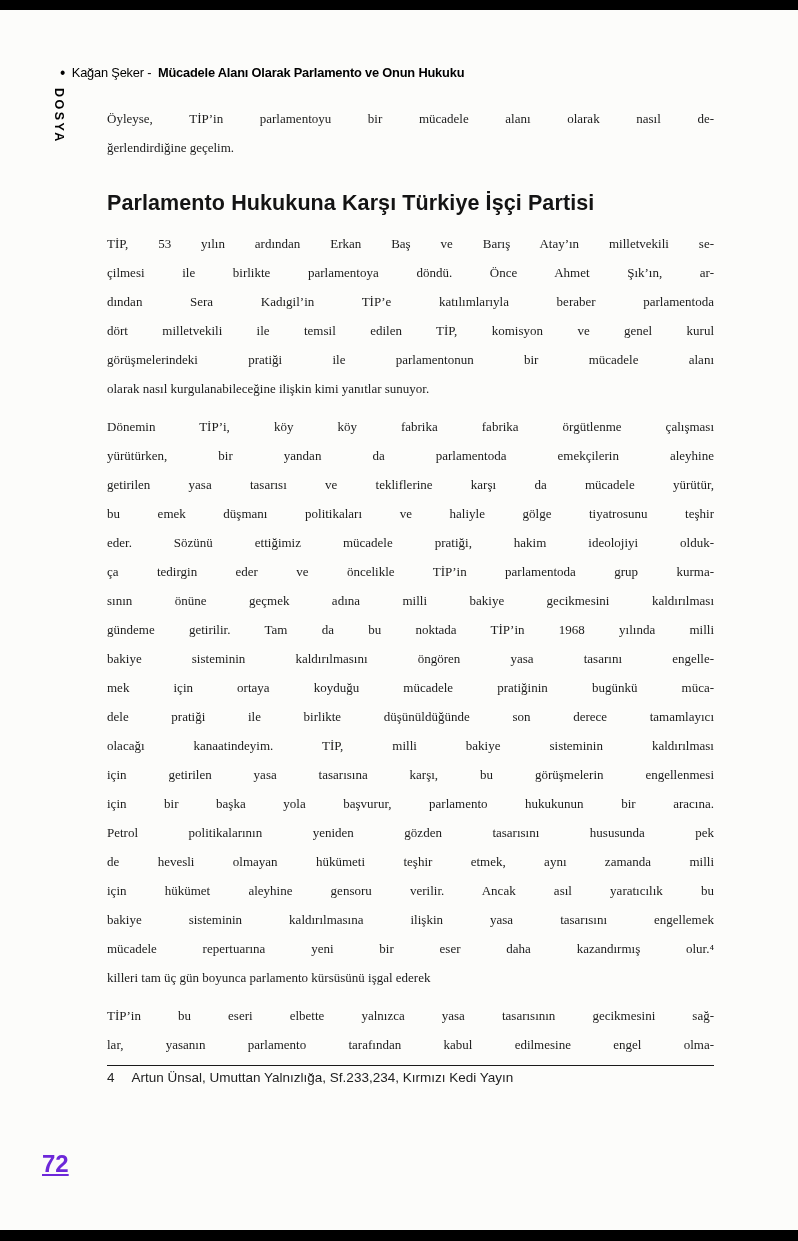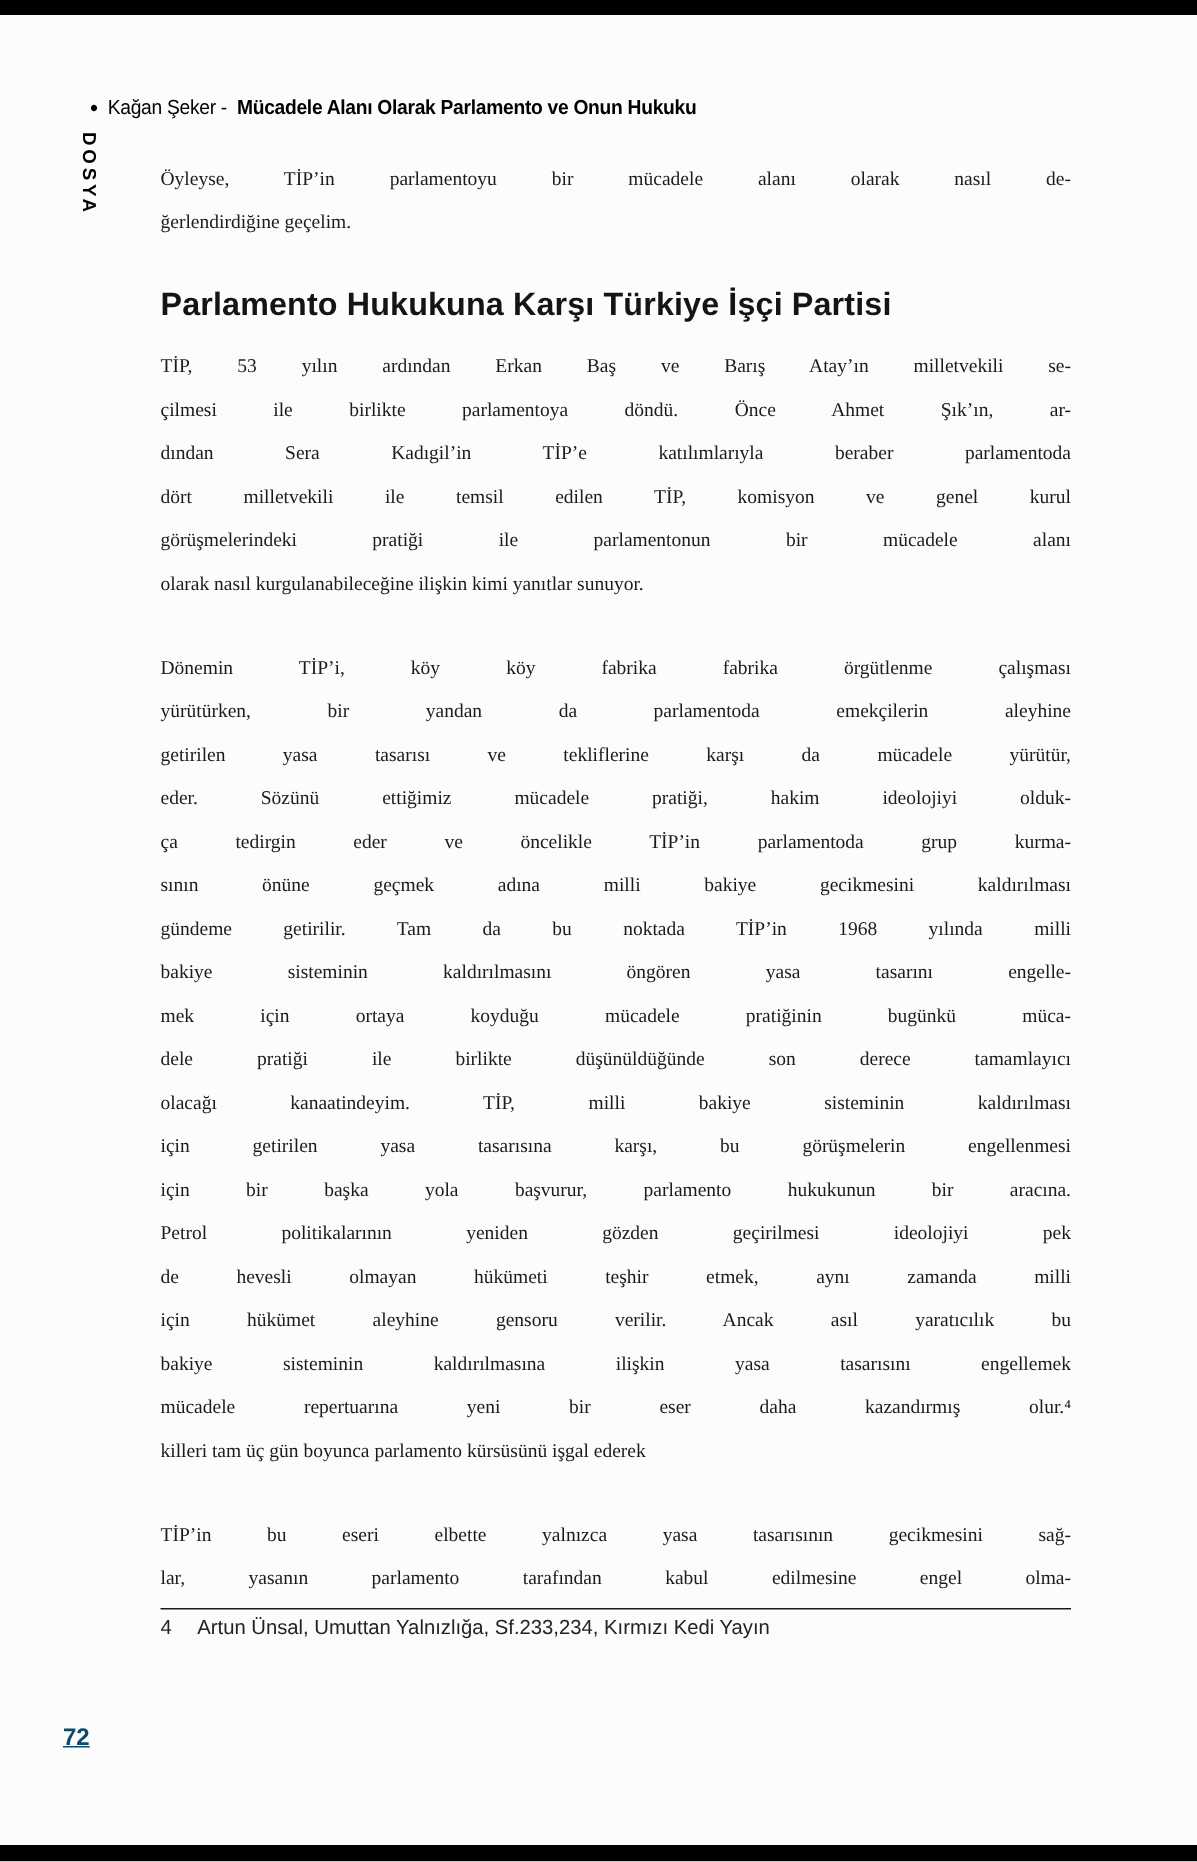--- a/index.html
+++ b/index.html
@@ -59,21 +59,21 @@
   .para .line {
     display: block;
     font-size: 13px;
     line-height: 29px;
     text-align: justify;
     text-align-last: justify;
     color: #1b1b1b;
   }
   .para .line:last-child { text-align-last: left; }
   .para.justify-last .line:last-child { text-align-last: justify; }
-  .para + .para { margin-top: 27px; }
+  .para + .para { margin-top: 9px; }
 
   .heading {
     margin-top: 27px;
     margin-bottom: 12px;
     font-family: "Liberation Sans", "DejaVu Sans", sans-serif;
     font-size: 21.5px;
     font-weight: 700;
     line-height: 28px;
     letter-spacing: 0.1px;
     color: #141414;
@@ -94,22 +94,22 @@
     line-height: 17px;
     color: #222;
   }
 
   .page-number {
     position: absolute;
     left: 42px;
     top: 1150px;
     font-family: "Liberation Sans", "DejaVu Sans", sans-serif;
     font-weight: 700;
-    font-size: 16px;
-    color: #0c4a6e;
+    font-size: 24px;
+    color: #6d28d9;
     text-decoration: underline;
   }
 </style>
 </head>
 <body>
 
 <div class="page">
 
   <div class="bar top"></div>
 
@@ -136,31 +136,32 @@
         <span class="line">dından Sera Kadıgil’in TİP’e katılımlarıyla beraber parlamentoda</span>
         <span class="line">dört milletvekili ile temsil edilen TİP, komisyon ve genel kurul</span>
         <span class="line">görüşmelerindeki pratiği ile parlamentonun bir mücadele alanı</span>
         <span class="line">olarak nasıl kurgulanabileceğine ilişkin kimi yanıtlar sunuyor.</span>
       </p>
 
     <p class="para">
         <span class="line">Dönemin TİP’i, köy köy fabrika fabrika örgütlenme çalışması</span>
         <span class="line">yürütürken, bir yandan da parlamentoda emekçilerin aleyhine</span>
         <span class="line">getirilen yasa tasarısı ve tekliflerine karşı da mücadele yürütür,</span>
+        <span class="line">bu emek düşmanı politikaları ve haliyle gölge tiyatrosunu teşhir</span>
         <span class="line">eder. Sözünü ettiğimiz mücadele pratiği, hakim ideolojiyi olduk-</span>
         <span class="line">ça tedirgin eder ve öncelikle TİP’in parlamentoda grup kurma-</span>
         <span class="line">sının önüne geçmek adına milli bakiye gecikmesini kaldırılması</span>
         <span class="line">gündeme getirilir. Tam da bu noktada TİP’in 1968 yılında milli</span>
         <span class="line">bakiye sisteminin kaldırılmasını öngören yasa tasarını engelle-</span>
         <span class="line">mek için ortaya koyduğu mücadele pratiğinin bugünkü müca-</span>
         <span class="line">dele pratiği ile birlikte düşünüldüğünde son derece tamamlayıcı</span>
         <span class="line">olacağı kanaatindeyim. TİP, milli bakiye sisteminin kaldırılması</span>
         <span class="line">için getirilen yasa tasarısına karşı, bu görüşmelerin engellenmesi</span>
         <span class="line">için bir başka yola başvurur, parlamento hukukunun bir aracına.</span>
-        <span class="line">Petrol politikalarının yeniden gözden geçirilmesi ideolojiyi pek</span>
+        <span class="line">Petrol politikalarının yeniden gözden tasarısını hususunda pek</span>
         <span class="line">de hevesli olmayan hükümeti teşhir etmek, aynı zamanda milli</span>
         <span class="line">için hükümet aleyhine gensoru verilir. Ancak asıl yaratıcılık bu</span>
         <span class="line">bakiye sisteminin kaldırılmasına ilişkin yasa tasarısını engellemek</span>
         <span class="line">mücadele repertuarına yeni bir eser daha kazandırmış olur.⁴</span>
         <span class="line">killeri tam üç gün boyunca parlamento kürsüsünü işgal ederek</span>
       </p>
 
     <p class="para justify-last">
         <span class="line">TİP’in bu eseri elbette yalnızca yasa tasarısının gecikmesini sağ-</span>
         <span class="line">lar, yasanın parlamento tarafından kabul edilmesine engel olma-</span>

